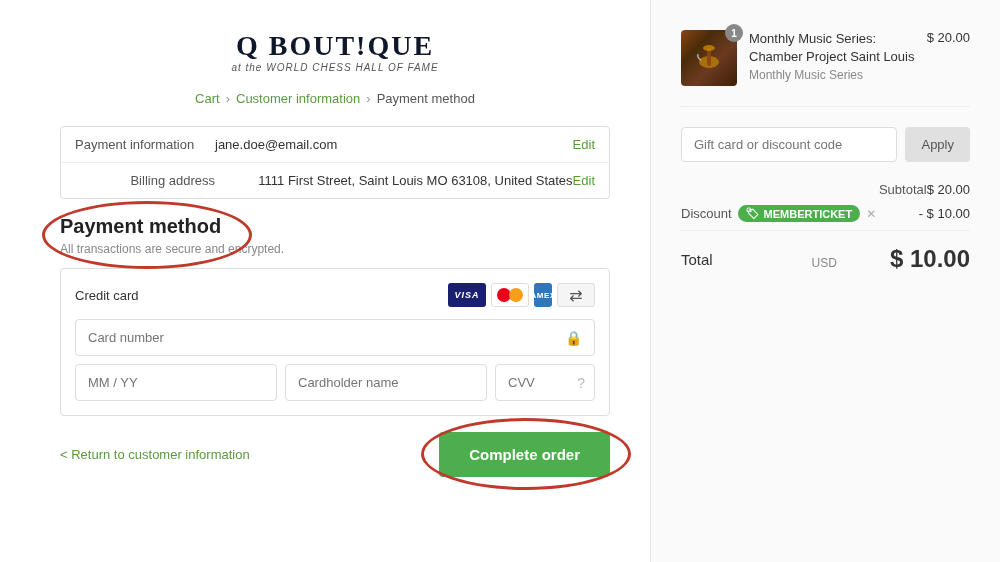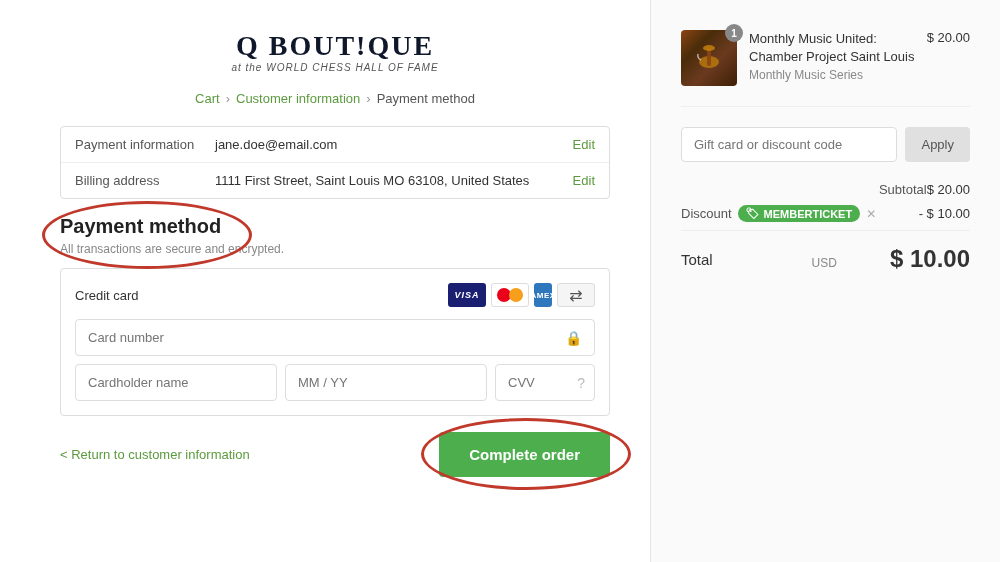--- a/index.html
+++ b/index.html
@@ -64,20 +64,21 @@
     }
     .info-row {
       display: flex;
       align-items: center;
       padding: 10px 14px;
       font-size: 13px;
       border-bottom: 1px solid #eee;
     }
     .info-row:last-child {
       border-bottom: none;
+      text-align: right;
     }
     .info-label {
       color: #555;
       width: 140px;
       flex-shrink: 0;
     }
     .info-value {
       color: #333;
       flex: 1;
     }
@@ -525,22 +526,22 @@
             <div class="card-icon-other">⇄</div>
           </div>
         </div>
 
         <div class="card-input-wrapper">
           <input type="text" placeholder="Card number" style="">
           <span class="card-input-icon">🔒</span>
         </div>
 
         <div class="card-row">
+          <input type="text" style="flex: 0 0 120px;" placeholder="MM / YY">
           <input type="text" placeholder="Cardholder name" style="">
-          <input type="text" style="flex: 0 0 120px;" placeholder="MM / YY">
           <div class="cvv-wrapper">
             <input type="text" placeholder="CVV" style="">
             <span class="cvv-icon">?</span>
           </div>
         </div>
       </div>
     </div>
 
     <div class="bottom-actions">
       <a href="#" class="return-link">&lt; Return to customer information</a>
@@ -559,21 +560,21 @@
           <svg viewBox="0 0 36 36" xmlns="http://www.w3.org/2000/svg">
             <ellipse cx="18" cy="22" rx="10" ry="6" fill="#c8860a" opacity="0.7"></ellipse>
             <rect x="16" y="8" width="4" height="18" rx="2" fill="#8B4513" opacity="0.9"></rect>
             <ellipse cx="18" cy="8" rx="6" ry="3" fill="#c8860a" opacity="0.8"></ellipse>
             <path d="M10 20 Q6 18 7 14" stroke="#fff" stroke-width="1.5" fill="none" opacity="0.6"></path>
           </svg>
         </div>
         <div class="item-badge">1</div>
       </div>
       <div class="order-item-info">
-        <div class="order-item-name">Monthly Music United: Chamber Project Saint Louis</div>
+        <div class="order-item-name">Monthly Music Series: Chamber Project Saint Louis</div>
         <div class="order-item-sub">Monthly Music Series</div>
       </div>
       <div class="order-item-price">$ 20.00</div>
     </div>
 
     <div class="discount-input-row">
       <input class="discount-input" type="text" placeholder="Gift card or discount code" style="">
       <button class="apply-btn">Apply</button>
     </div>
 

